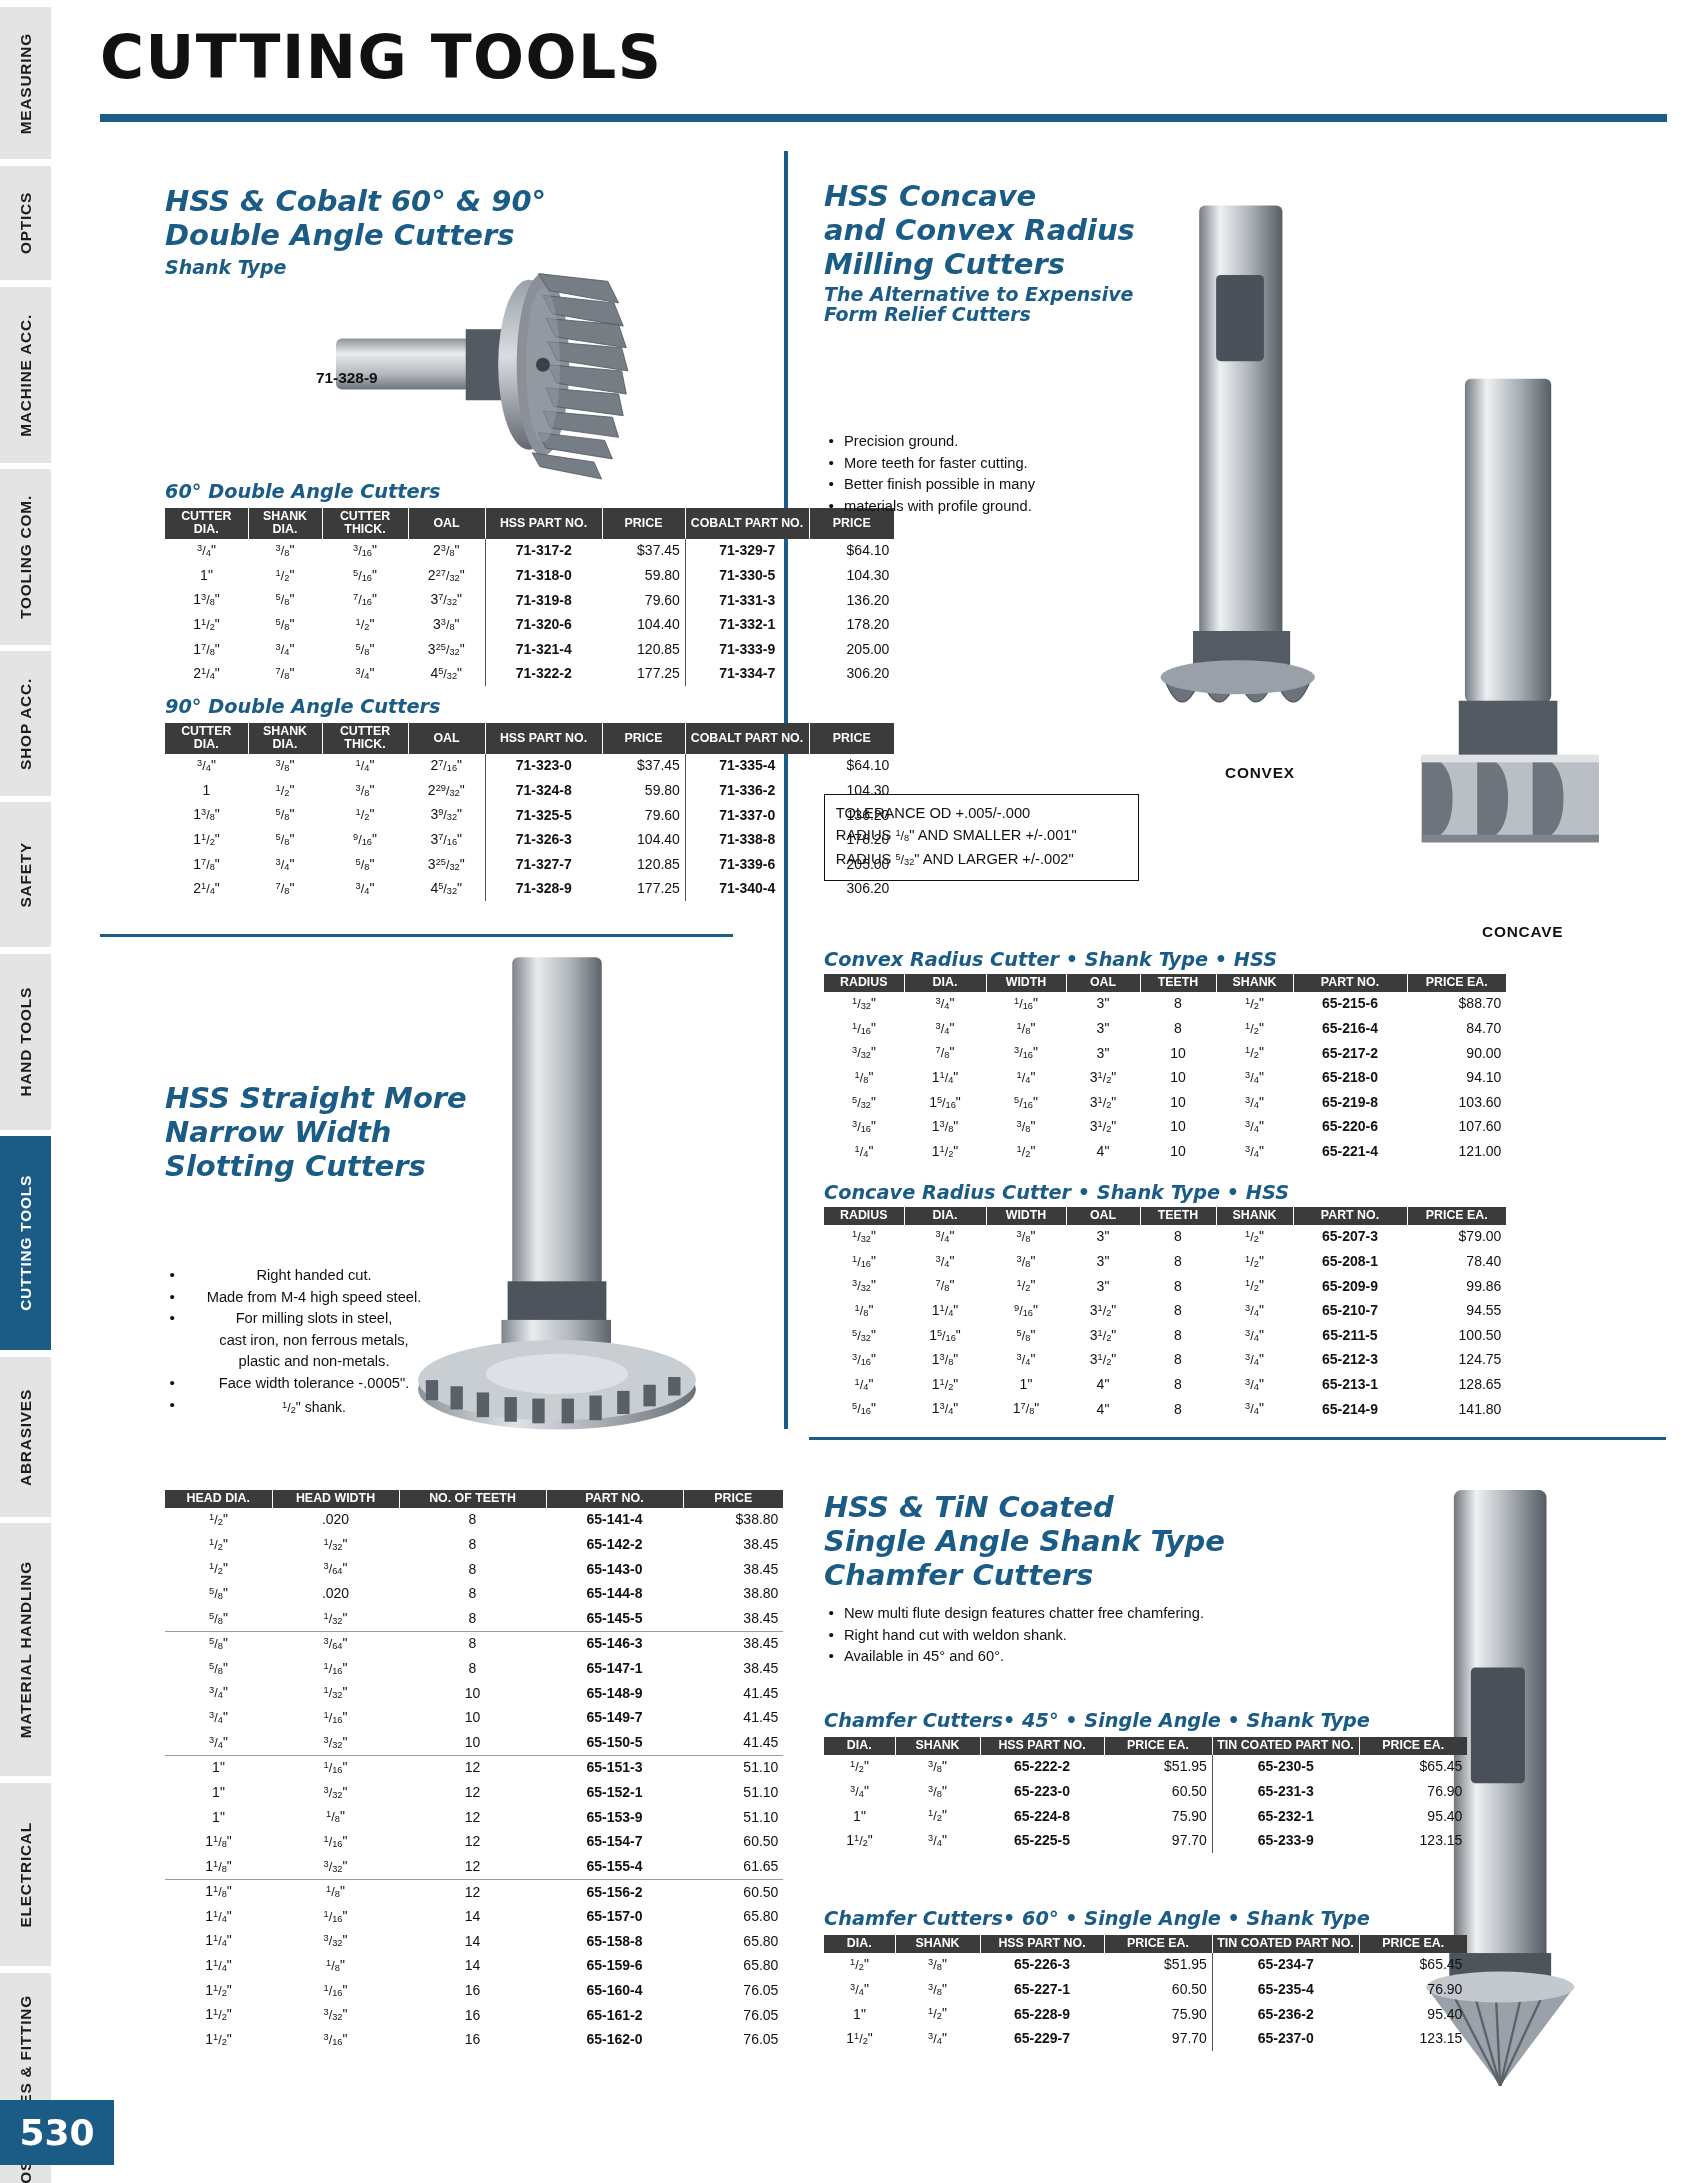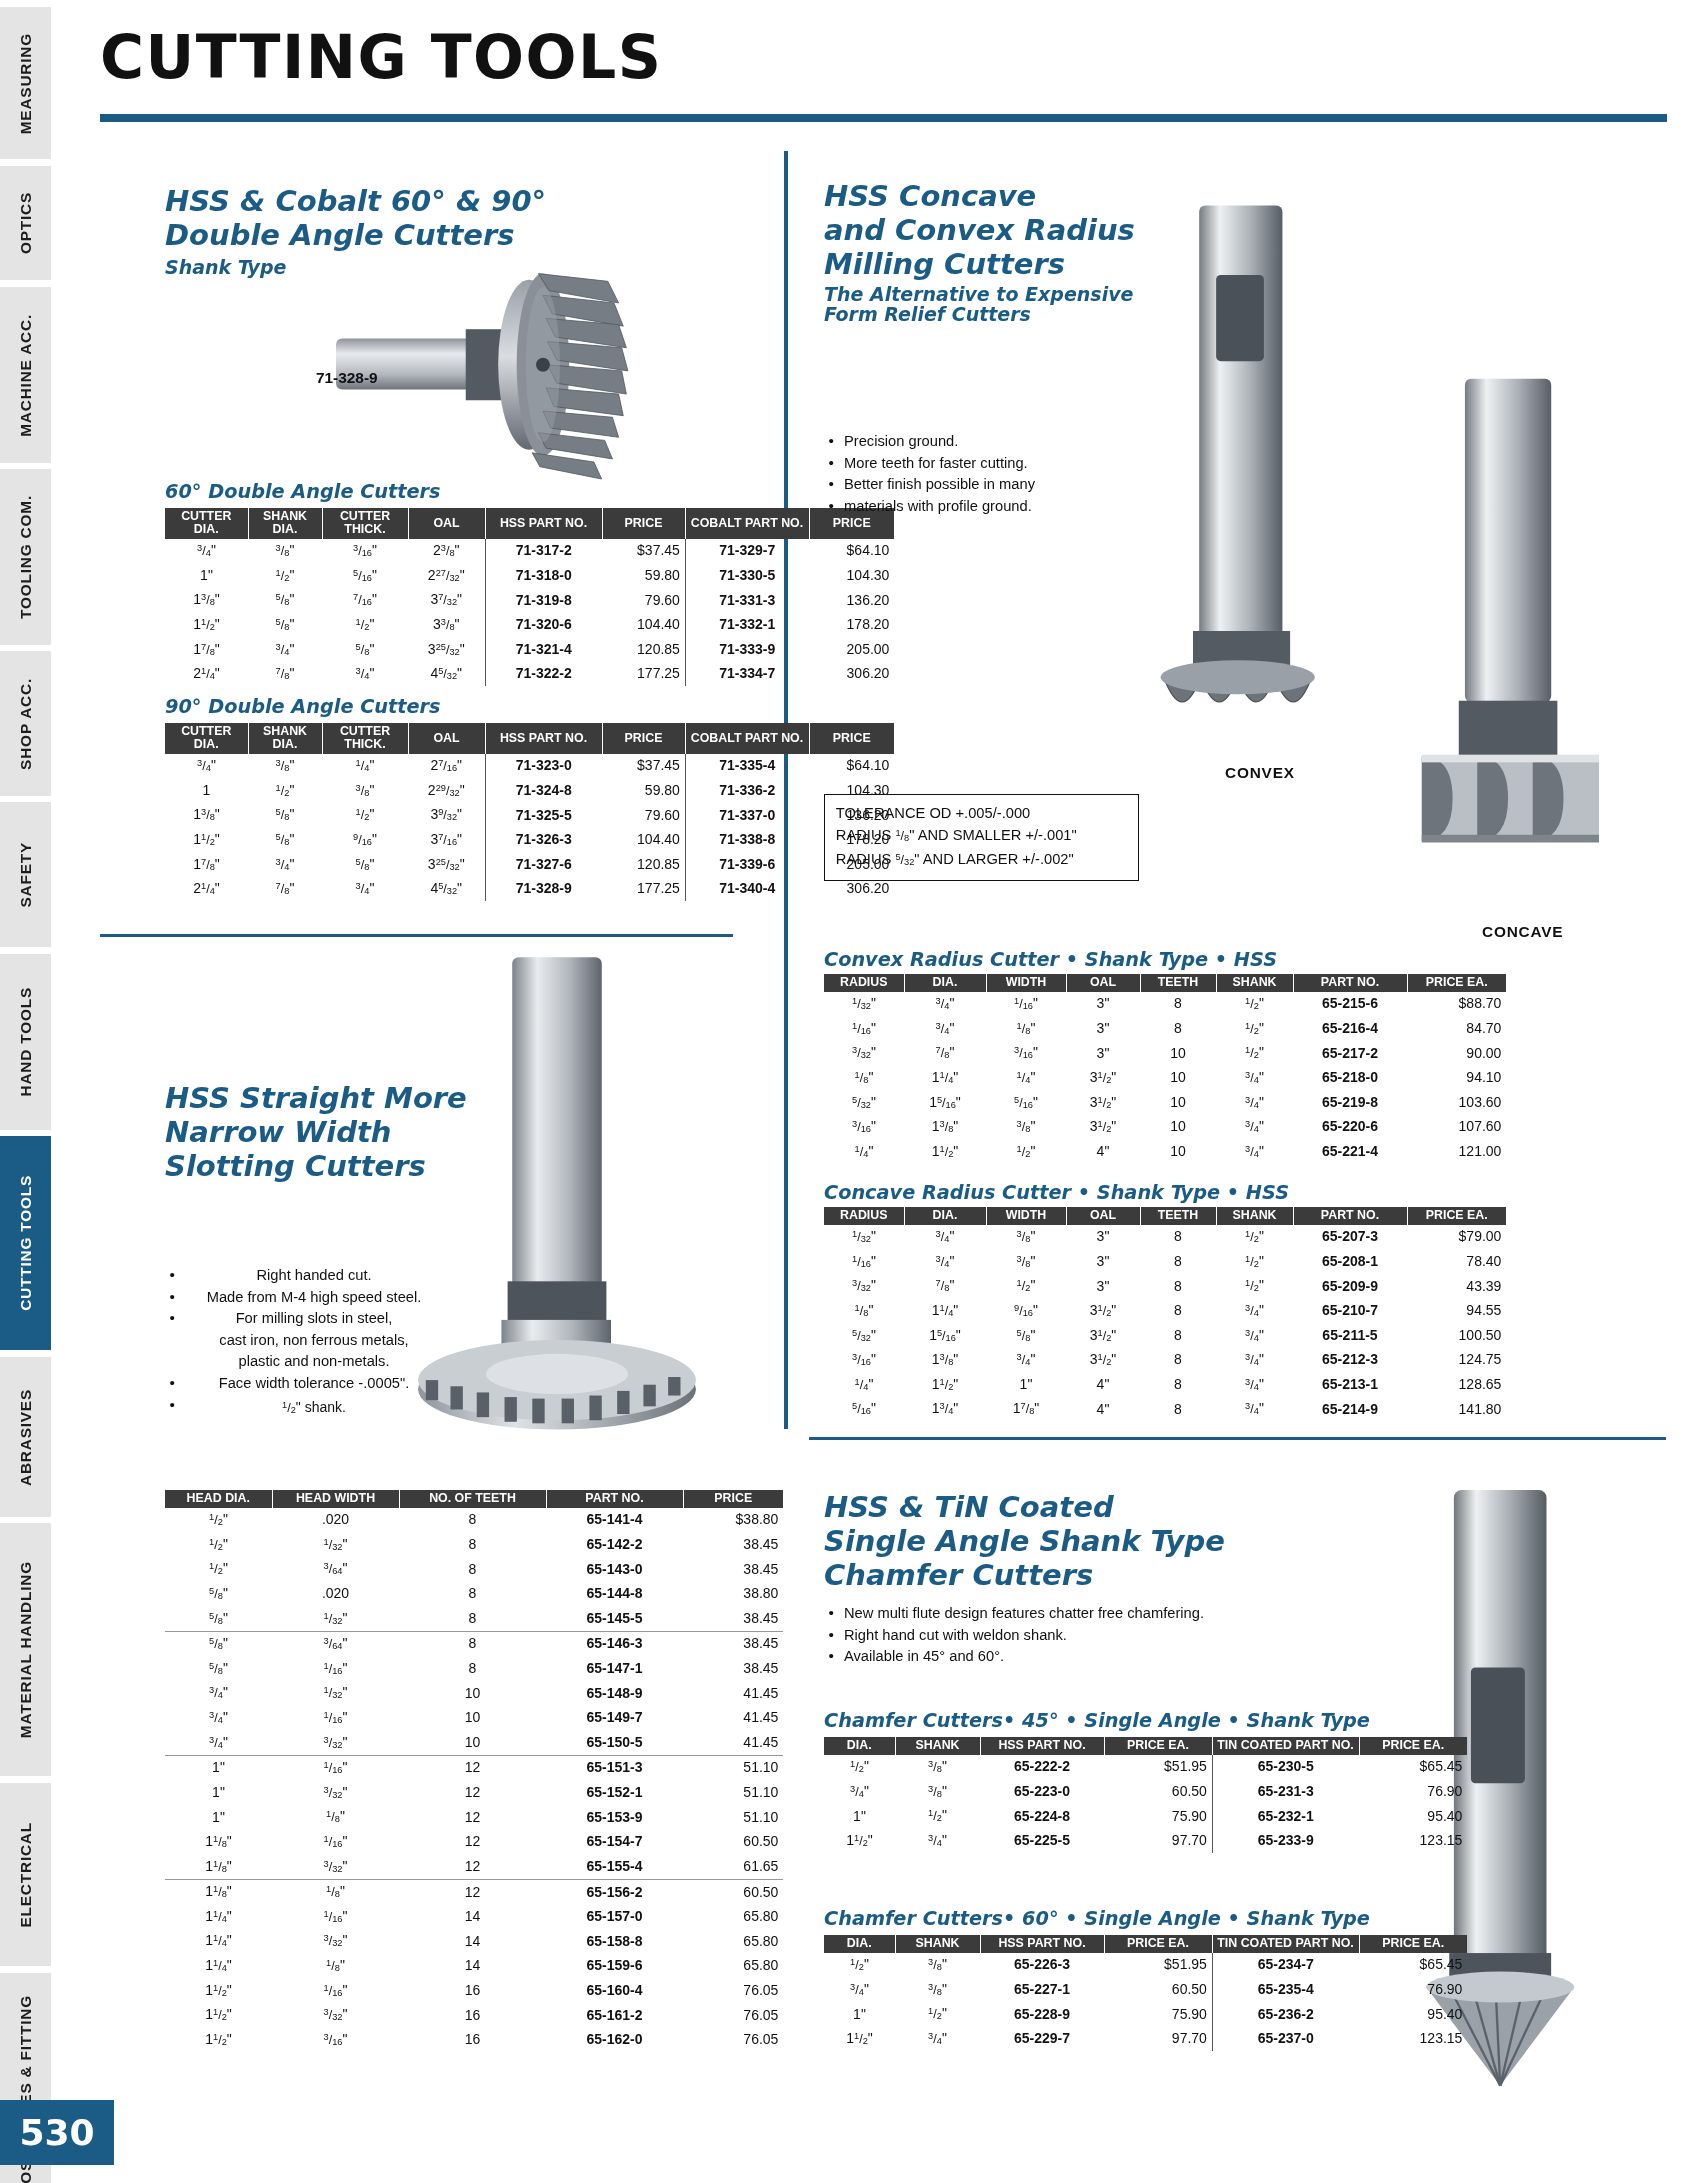--- a/index.html
+++ b/index.html
@@ -341,21 +341,21 @@
           <td class="pn vsep">71-326-3</td>
           <td class="rt">104.40</td>
           <td class="pn vsep">71-338-8</td>
           <td class="rt">178.20</td>
         </tr>
         <tr>
           <td class=""><span class="fr">1<sup>7</sup><span class="sl">/</span><sub>8</sub>"</span></td>
           <td class=""><span class="fr"><sup>3</sup><span class="sl">/</span><sub>4</sub>"</span></td>
           <td class=""><span class="fr"><sup>5</sup><span class="sl">/</span><sub>8</sub>"</span></td>
           <td class=""><span class="fr">3<sup>25</sup><span class="sl">/</span><sub>32</sub>"</span></td>
-          <td class="pn vsep">71-327-6</td>
+          <td class="pn vsep">71-327-7</td>
           <td class="rt">120.85</td>
           <td class="pn vsep">71-339-6</td>
           <td class="rt">205.00</td>
         </tr>
         <tr>
           <td class=""><span class="fr">2<sup>1</sup><span class="sl">/</span><sub>4</sub>"</span></td>
           <td class=""><span class="fr"><sup>7</sup><span class="sl">/</span><sub>8</sub>"</span></td>
           <td class=""><span class="fr"><sup>3</sup><span class="sl">/</span><sub>4</sub>"</span></td>
           <td class=""><span class="fr">4<sup>5</sup><span class="sl">/</span><sub>32</sub>"</span></td>
           <td class="pn vsep">71-328-9</td>
@@ -771,21 +771,21 @@
           <td class="rt">78.40</td>
         </tr>
         <tr>
           <td class=""><span class="fr"><sup>3</sup><span class="sl">/</span><sub>32</sub>"</span></td>
           <td class=""><span class="fr"><sup>7</sup><span class="sl">/</span><sub>8</sub>"</span></td>
           <td class=""><span class="fr"><sup>1</sup><span class="sl">/</span><sub>2</sub>"</span></td>
           <td class="">3"</td>
           <td class="">8</td>
           <td class=""><span class="fr"><sup>1</sup><span class="sl">/</span><sub>2</sub>"</span></td>
           <td class="pn">65-209-9</td>
-          <td class="rt">43.39</td>
+          <td class="rt">99.86</td>
         </tr>
         <tr>
           <td class=""><span class="fr"><sup>1</sup><span class="sl">/</span><sub>8</sub>"</span></td>
           <td class=""><span class="fr">1<sup>1</sup><span class="sl">/</span><sub>4</sub>"</span></td>
           <td class=""><span class="fr"><sup>9</sup><span class="sl">/</span><sub>16</sub>"</span></td>
           <td class=""><span class="fr">3<sup>1</sup><span class="sl">/</span><sub>2</sub>"</span></td>
           <td class="">8</td>
           <td class=""><span class="fr"><sup>3</sup><span class="sl">/</span><sub>4</sub>"</span></td>
           <td class="pn">65-210-7</td>
           <td class="rt">94.55</td>

